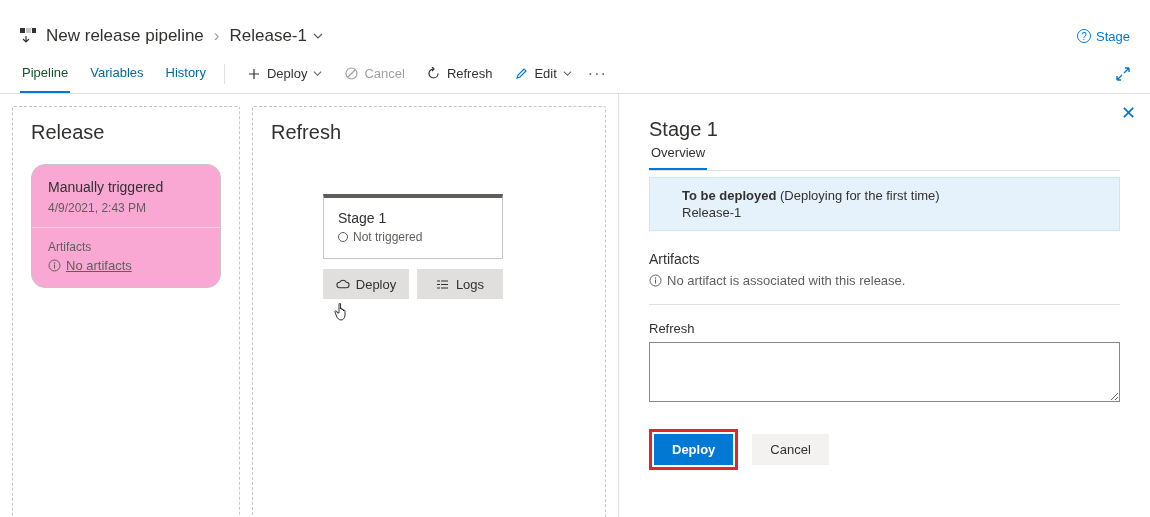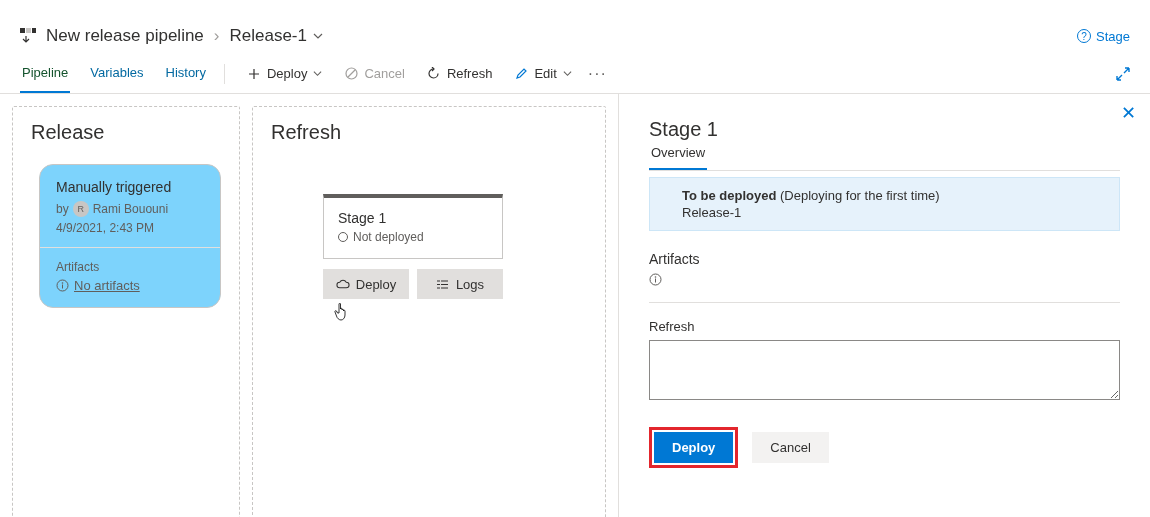--- a/index.html
+++ b/index.html
@@ -27,21 +27,21 @@
   .more-btn { margin-left: 4px; font-size: 16px; letter-spacing: 1px; color: #605e5c; padding: 2px 6px; }
   .expand-icon { position: absolute; right: 20px; color: #0078d4; font-size: 16px; }
 
   
   .content { display: flex; height: calc(100% - 78px); }
   .left-pane { flex: 0 0 618px; padding: 12px; display: flex; gap: 12px; }
   .panel { border: 1px dashed #c8c6c4; padding: 14px 0 0 0; border-radius: 2px; }
   .panel-title { font-weight: 400; font-size: 20px; padding: 0 18px 20px 18px; }
 
   .release-panel { flex: 0 0 228px; }
-  .release-card { margin: 0 18px 18px 26px; border: 1px solid #c8c6c4; border-radius: 14px; background: #7dd3fc; overflow: hidden; }
+  .release-card { margin: 0 18px 18px 18px; border: 1px solid #c8c6c4; border-radius: 14px; background: #f9a8d4; overflow: hidden; }
   .release-card-top { padding: 14px 16px 12px 16px; }
   .rc-title { font-size: 14px; margin-bottom: 6px; }
   .rc-by { font-size: 12px; color: #605e5c; display: flex; align-items: center; gap: 4px; margin-bottom: 4px; }
   .rc-by .avatar { width:16px;height:16px;border-radius:50%;background:#c8c6c4;display:inline-block;font-size:9px;text-align:center;line-height:16px;color:#605e5c; }
   .rc-date { font-size: 12px; color: #605e5c; }
   .release-card-bottom { border-top: 1px solid #e1dfdd; padding: 12px 16px 14px 16px; }
   .rc-section-label { font-size: 12px; color: #605e5c; margin-bottom: 4px; }
   .rc-artifacts { font-size: 13px; color: #605e5c; display: flex; align-items: center; gap: 5px; text-decoration: underline; }
 
   .stages-panel { flex: 1; } 
@@ -161,25 +161,20 @@
 </div>
 
 <div class="content">
   <div class="left-pane">
 
     <div class="panel release-panel">
       <div class="panel-title">Release</div>
       <div class="release-card">
         <div class="release-card-top">
           <div class="rc-title">Manually triggered</div>
-          <div class="rc-by">
-            <span>by</span>
-            <span class="avatar">R</span>
-            <span>Rami Bououni</span>
-          </div>
           <div class="rc-date">4/9/2021, 2:43 PM</div>
         </div>
         <div class="release-card-bottom">
           <div class="rc-section-label">Artifacts</div>
           <div class="rc-artifacts">
             <span>
                 <svg width="13" height="13" viewBox="0 0 13 13">
                   <circle cx="6.5" cy="6.5" r="5.5" stroke="#605e5c" stroke-width="1" fill="none"></circle>
                   <circle cx="6.5" cy="4" r="0.8" fill="#605e5c"></circle>
                   <rect x="6" y="5.5" width="1" height="4" fill="#605e5c"></rect>
@@ -191,21 +186,21 @@
       </div>
     </div>
 
     <div class="panel stages-panel">
       <div class="panel-title">Refresh</div>
       <div class="stage-block">
         <div class="stage-card">
           <div class="stage-name">Stage 1</div>
           <div class="stage-status">
             <span class="circle"></span>
-            <span>Not deployed</span>
+            <span>Not triggered</span>
           </div>
         </div>
         <div class="stage-actions">
           <button class="stage-action-btn">
             <span class="icon">
                 <svg width="15" height="11" viewBox="0 0 15 11">
                   <path d="M4 9 A3 3 0 0 1 4 3 A4 4 0 0 1 11 3 A2.5 2.5 0 0 1 11 9 Z" stroke="#323130" stroke-width="1.1" fill="none"></path>
                 </svg>
               </span>
             <span>Deploy</span>
@@ -239,20 +234,21 @@
     </div>
     <div class="rp-section-title">Artifacts</div>
     <div class="rp-artifacts-msg">
       <span>
           <svg width="13" height="13" viewBox="0 0 13 13">
             <circle cx="6.5" cy="6.5" r="5.5" stroke="#605e5c" stroke-width="1" fill="none"></circle>
             <circle cx="6.5" cy="4" r="0.8" fill="#605e5c"></circle>
             <rect x="6" y="5.5" width="1" height="4" fill="#605e5c"></rect>
           </svg>
         </span>
+      <span>No artifact is associated with this release.</span>
     </div>
     <div class="comment-label">Refresh</div>
     <textarea class="comment-box" style=""></textarea>
     <div class="rp-buttons">
       <span class="deploy-highlight">
         <button class="btn-primary">Deploy</button>
       </span>
       <button class="btn-secondary">Cancel</button>
     </div>
   </div>

